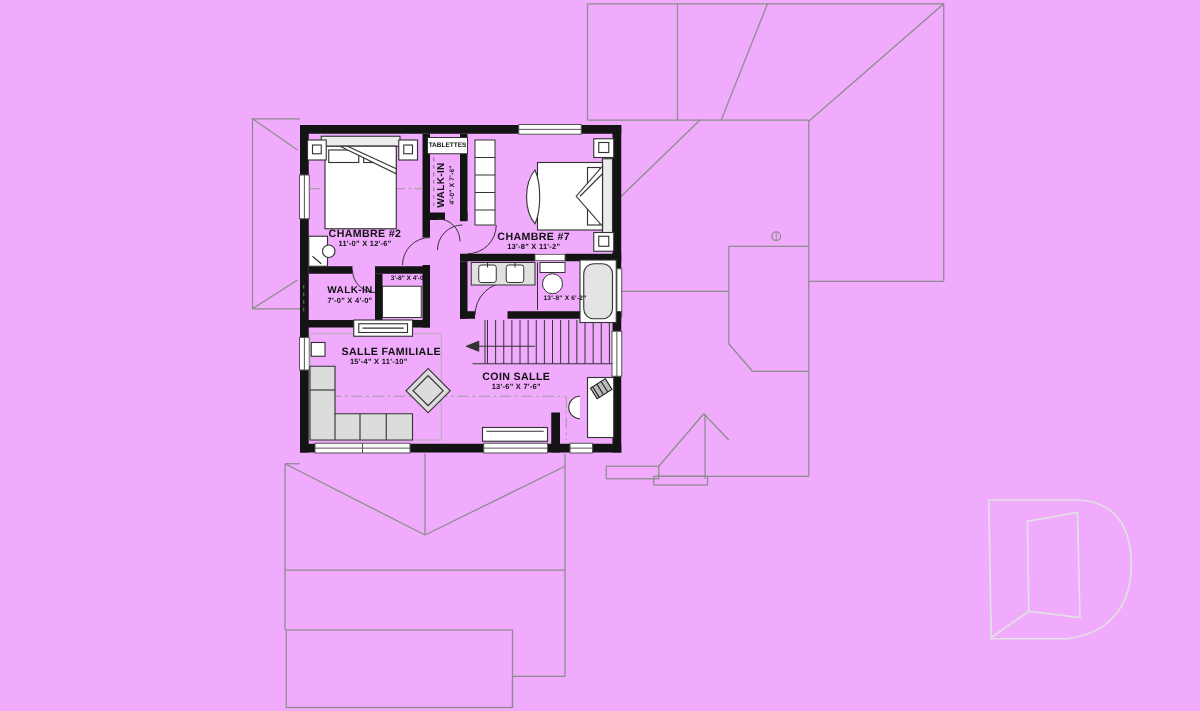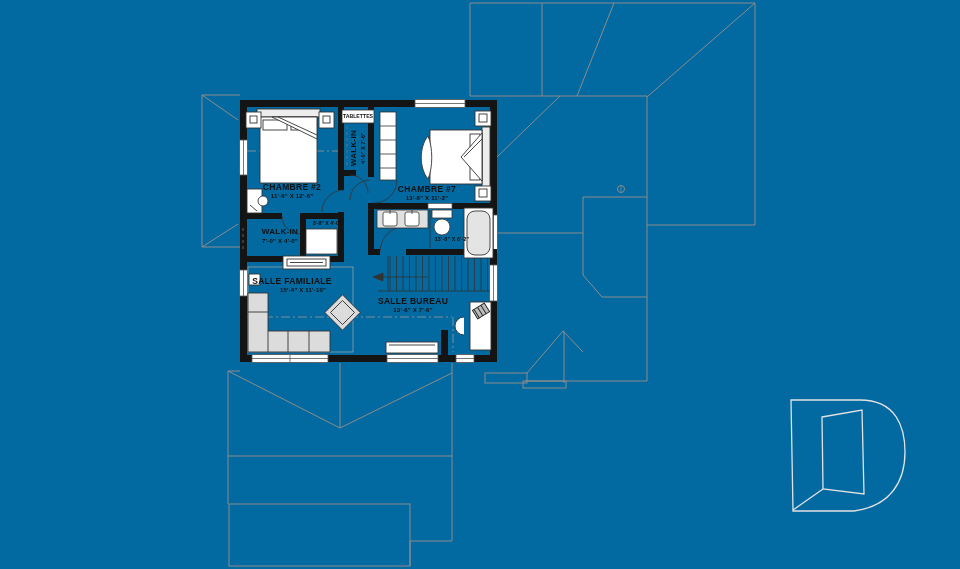--- a/index.html
+++ b/index.html
@@ -1,16 +1,16 @@
 <!DOCTYPE html>
 <html><head>
 <meta charset="utf-8">
 <style>
   html,body{margin:0;padding:0;background:#fff;}
-  #stage{position:relative;width:960px;height:569px;background:#0369a1;overflow:hidden;
+  #stage{position:relative;width:960px;height:569px;background:#f0abfc;overflow:hidden;
          font-family:"Liberation Sans", sans-serif;}
   #plan-svg{position:absolute;left:0;top:0;}
   .lbl{position:absolute;transform:translate(-50%,-50%);white-space:nowrap;color:#111;
        text-align:center;line-height:1;}
   .name{font-weight:bold;font-size:8.5px;letter-spacing:.3px;}
   .name.md{font-size:8px;}
   .dims{font-weight:600;font-size:6px;letter-spacing:.2px;}
   .dims.xs{font-size:5.2px;}
   .tiny{font-weight:600;font-size:5.2px;}
   .lbl-rot{position:absolute;transform:translate(-50%,-50%) rotate(-90deg);
@@ -290,19 +290,19 @@
   <div class="lbl-rot" style="left:357px;top:148px">
     <span class="name md">WALK-IN</span>
     <span class="dims xs">4'-0" X 7'-6"</span>
   </div>
 
   <div class="lbl name" style="left:427px;top:189px">CHAMBRE #7</div>
   <div class="lbl dims" style="left:427px;top:198px">13'-8" X 11'-2"</div>
 
   <div class="lbl dims xs" style="left:452px;top:240px">13'-8" X 6'-2"</div>
 
-  <div class="lbl name" style="left:292px;top:281px">SALLE FAMILIALE</div>
+  <div class="lbl name" style="left:313px;top:281px">SALLE FAMILIALE</div>
   <div class="lbl dims" style="left:303px;top:290px">15'-4" X 11'-10"</div>
 
-  <div class="lbl name" style="left:413px;top:301px">SALLE BUREAU</div>
+  <div class="lbl name" style="left:413px;top:301px">COIN SALLE</div>
   <div class="lbl dims" style="left:413px;top:310px">13'-6" X 7'-6"</div>
 
 </div>
 
 </body></html>

